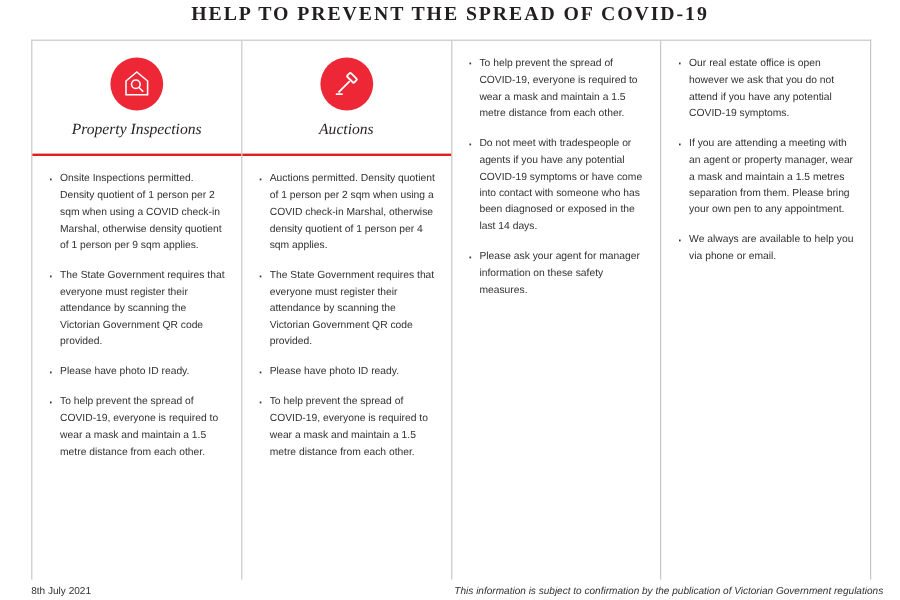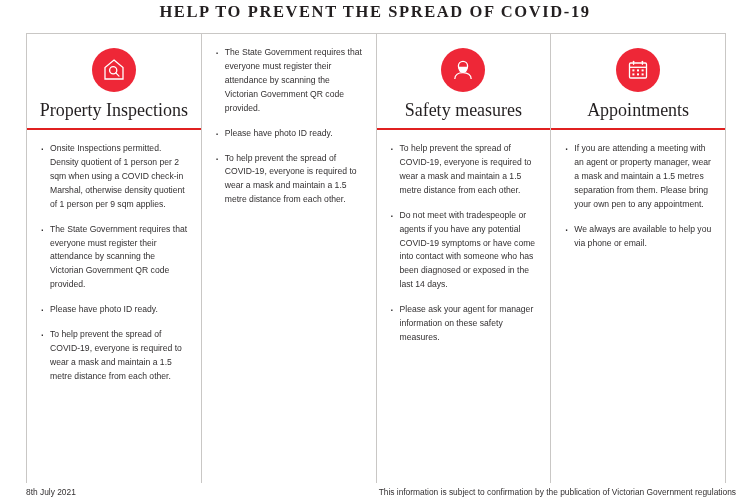--- a/index.html
+++ b/index.html
@@ -60,24 +60,25 @@
     border-radius: 50%;
     background: #ee2737;
     display: flex;
     align-items: center;
     justify-content: center;
     margin-bottom: 9px;
   }
   .icon-circle svg { display: block; }
   .col-title {
     font-family: "Liberation Serif", serif;
-    font-size: 18px;
+    font-size: 13px;
     color: #231f20;
     text-align: center;
     line-height: 1.1;
+    font-style: italic;
   }
   .col-body {
     padding: 12px 12px 10px 13px;
     flex: 1 1 auto;
   }
   ul.bullets { list-style: none; }
   ul.bullets li {
     position: relative;
     padding-left: 10px;
     margin-bottom: 11px;
@@ -98,21 +99,21 @@
     position: absolute;
     left: 26px;
     right: 14px;
     bottom: 3px;
     display: flex;
     justify-content: space-between;
     align-items: flex-end;
     font-size: 8.4px;
     color: #333031;
   }
-  .footer .right { text-align: left; }
+  .footer .right { text-align: left; font-style: italic; }
 </style>
 </head>
 <body>
 
 <div class="page">
 
   <div class="headline">Help to prevent the spread of COVID-19</div>
 
   <div class="grid">
 
@@ -131,69 +132,54 @@
         <ul class="bullets">
           <li>Onsite Inspections permitted. Density quotient of 1 person per 2 sqm when using a COVID check-in Marshal, otherwise density quotient of 1 person per 9 sqm applies.</li>
           <li>The State Government requires that everyone must register their attendance by scanning the Victorian Government  QR code provided.</li>
           <li>Please have photo ID ready.</li>
           <li>To help prevent the spread of COVID-19, everyone is required to wear a mask and maintain a 1.5 metre distance from each other.</li>
         </ul>
       </div>
     </div>
 
     <div class="col">
+      <div class="col-head">
+        <div class="icon-circle">
+          <svg width="26" height="26" viewBox="0 0 26 26" fill="none" stroke="#ffffff" stroke-width="1.5" stroke-linecap="round">
+            <line x1="6.5" y1="19.5" x2="15" y2="11"></line>
+            <rect x="13.2" y="5.6" width="8.2" height="4.4" rx="1" transform="rotate(45 17.3 7.8)"></rect>
+            <line x1="4.5" y1="21.5" x2="9" y2="21.5"></line>
+          </svg>
+        </div>
+        <div class="col-title">Auctions</div>
+      </div>
       <div class="col-body">
         <ul class="bullets">
+          <li>Auctions permitted. Density quotient of 1 person per 2 sqm when using a COVID check-in Marshal, otherwise density quotient of 1 person per 4 sqm applies.</li>
           <li>The State Government requires that everyone must register their attendance by scanning the Victorian Government  QR code provided.</li>
           <li>Please have photo ID ready.</li>
           <li>To help prevent the spread of COVID-19, everyone is required to wear a mask and maintain a 1.5 metre distance from each other.</li>
         </ul>
       </div>
     </div>
 
     <div class="col">
-      <div class="col-head">
-        <div class="icon-circle">
-          <svg width="26" height="26" viewBox="0 0 26 26" fill="none" stroke="#ffffff" stroke-width="1.3">
-            <circle cx="13" cy="9" r="4.6"></circle>
-            <path d="M8.4 9.8 h9.2 v1.4 a4.6 4.6 0 0 1 -9.2 0 z" fill="#ffffff" stroke="none"></path>
-            <path d="M4.8 22 c0-4 3.6-6.4 8.2-6.4 s8.2 2.4 8.2 6.4"></path>
-          </svg>
-        </div>
-        <div class="col-title">Safety measures</div>
-      </div>
       <div class="col-body">
         <ul class="bullets">
           <li>To help prevent the spread of COVID-19, everyone is required to wear a mask and maintain a 1.5 metre distance from each other.</li>
           <li>Do not meet with tradespeople or agents if you have any potential COVID-19 symptoms or have come into contact with someone who has been diagnosed or exposed in the last 14 days.</li>
           <li>Please ask your agent for manager information on these safety measures.</li>
         </ul>
       </div>
     </div>
 
     <div class="col">
-      <div class="col-head">
-        <div class="icon-circle">
-          <svg width="26" height="26" viewBox="0 0 26 26" fill="none" stroke="#ffffff" stroke-width="1.3">
-            <rect x="4.5" y="6" width="17" height="15" rx="1.2"></rect>
-            <line x1="4.5" y1="10.3" x2="21.5" y2="10.3"></line>
-            <line x1="8.6" y1="4.3" x2="8.6" y2="7.3" stroke-linecap="round"></line>
-            <line x1="17.4" y1="4.3" x2="17.4" y2="7.3" stroke-linecap="round"></line>
-            <rect x="7.4" y="12.4" width="2" height="2" fill="#ffffff" stroke="none"></rect>
-            <rect x="12" y="12.4" width="2" height="2" fill="#ffffff" stroke="none"></rect>
-            <rect x="16.6" y="12.4" width="2" height="2" fill="#ffffff" stroke="none"></rect>
-            <rect x="7.4" y="16.4" width="2" height="2" fill="#ffffff" stroke="none"></rect>
-            <rect x="12" y="16.4" width="2" height="2" fill="#ffffff" stroke="none"></rect>
-            <rect x="16.6" y="16.4" width="2" height="2" fill="#ffffff" stroke="none"></rect>
-          </svg>
-        </div>
-        <div class="col-title">Appointments</div>
-      </div>
       <div class="col-body">
         <ul class="bullets">
+          <li>Our real estate office is open however we ask that you do not attend if you have any potential COVID-19 symptoms.</li>
           <li>If you are attending a meeting with an agent or property manager, wear a mask and maintain a 1.5 metres separation from them. Please bring your own pen to any appointment.</li>
           <li>We always are available to help you via phone or email.</li>
         </ul>
       </div>
     </div>
 
   </div>
 
   <div class="footer">
     <div>8th July 2021</div>

